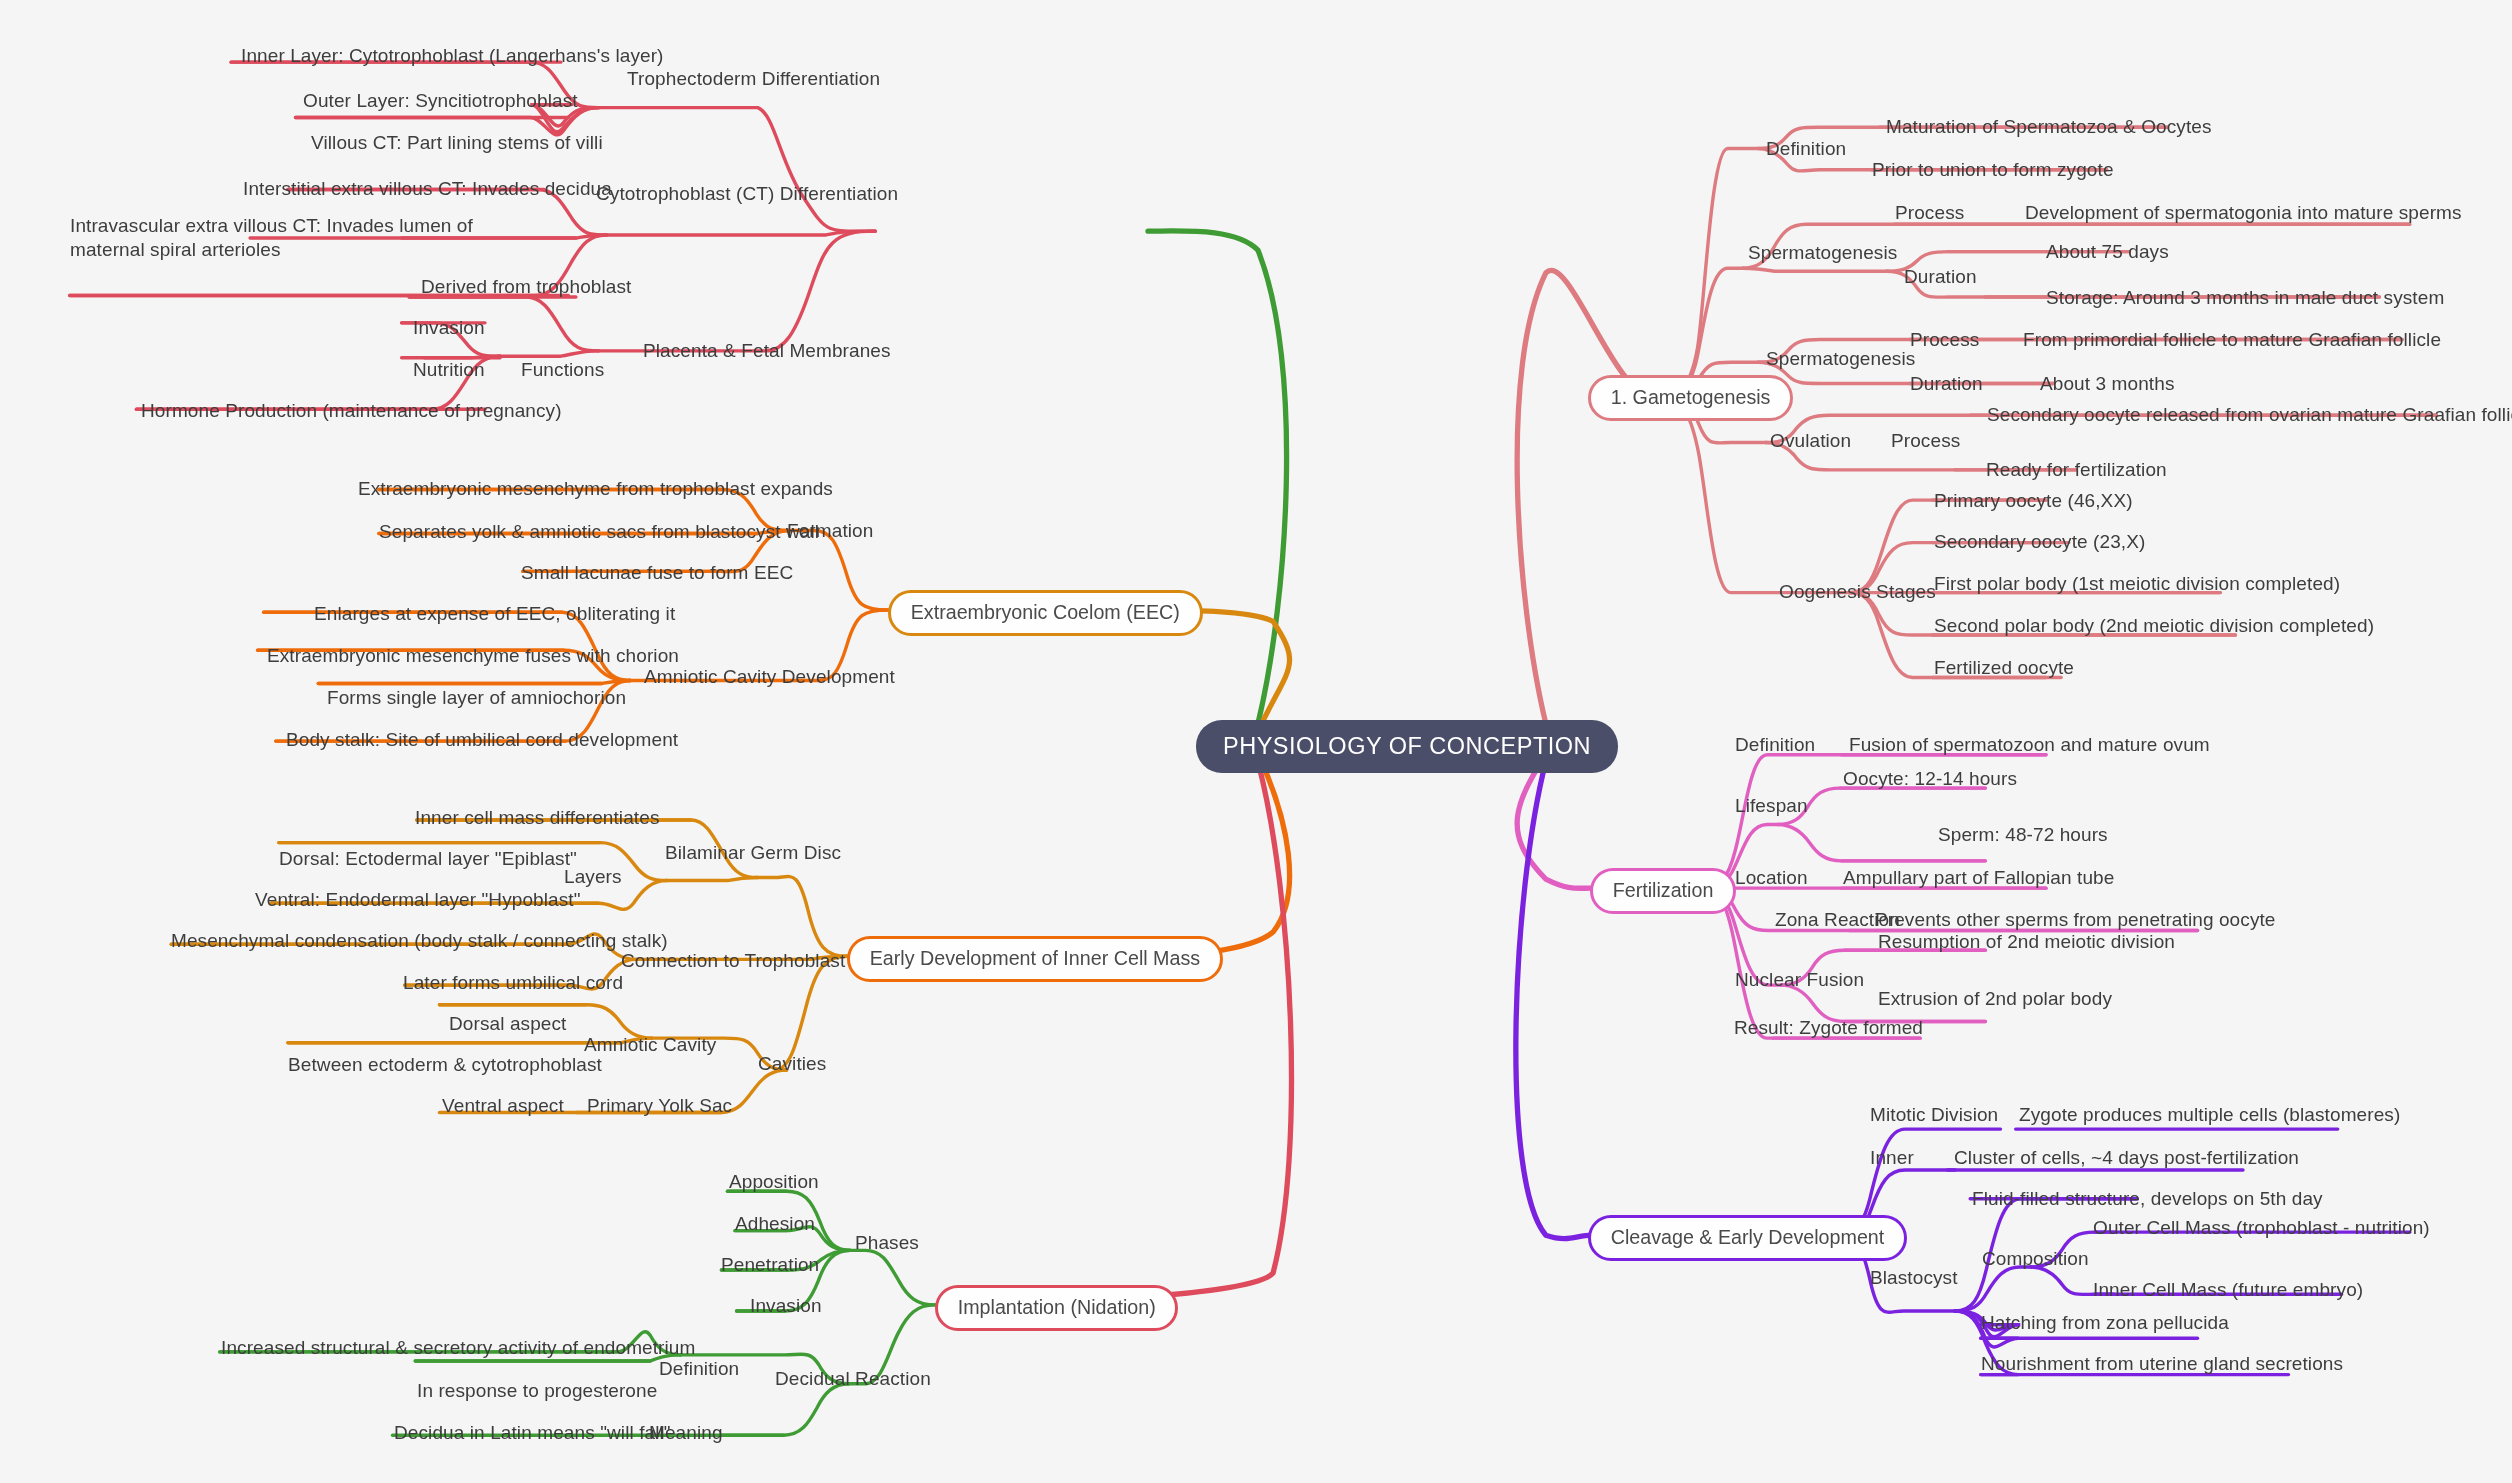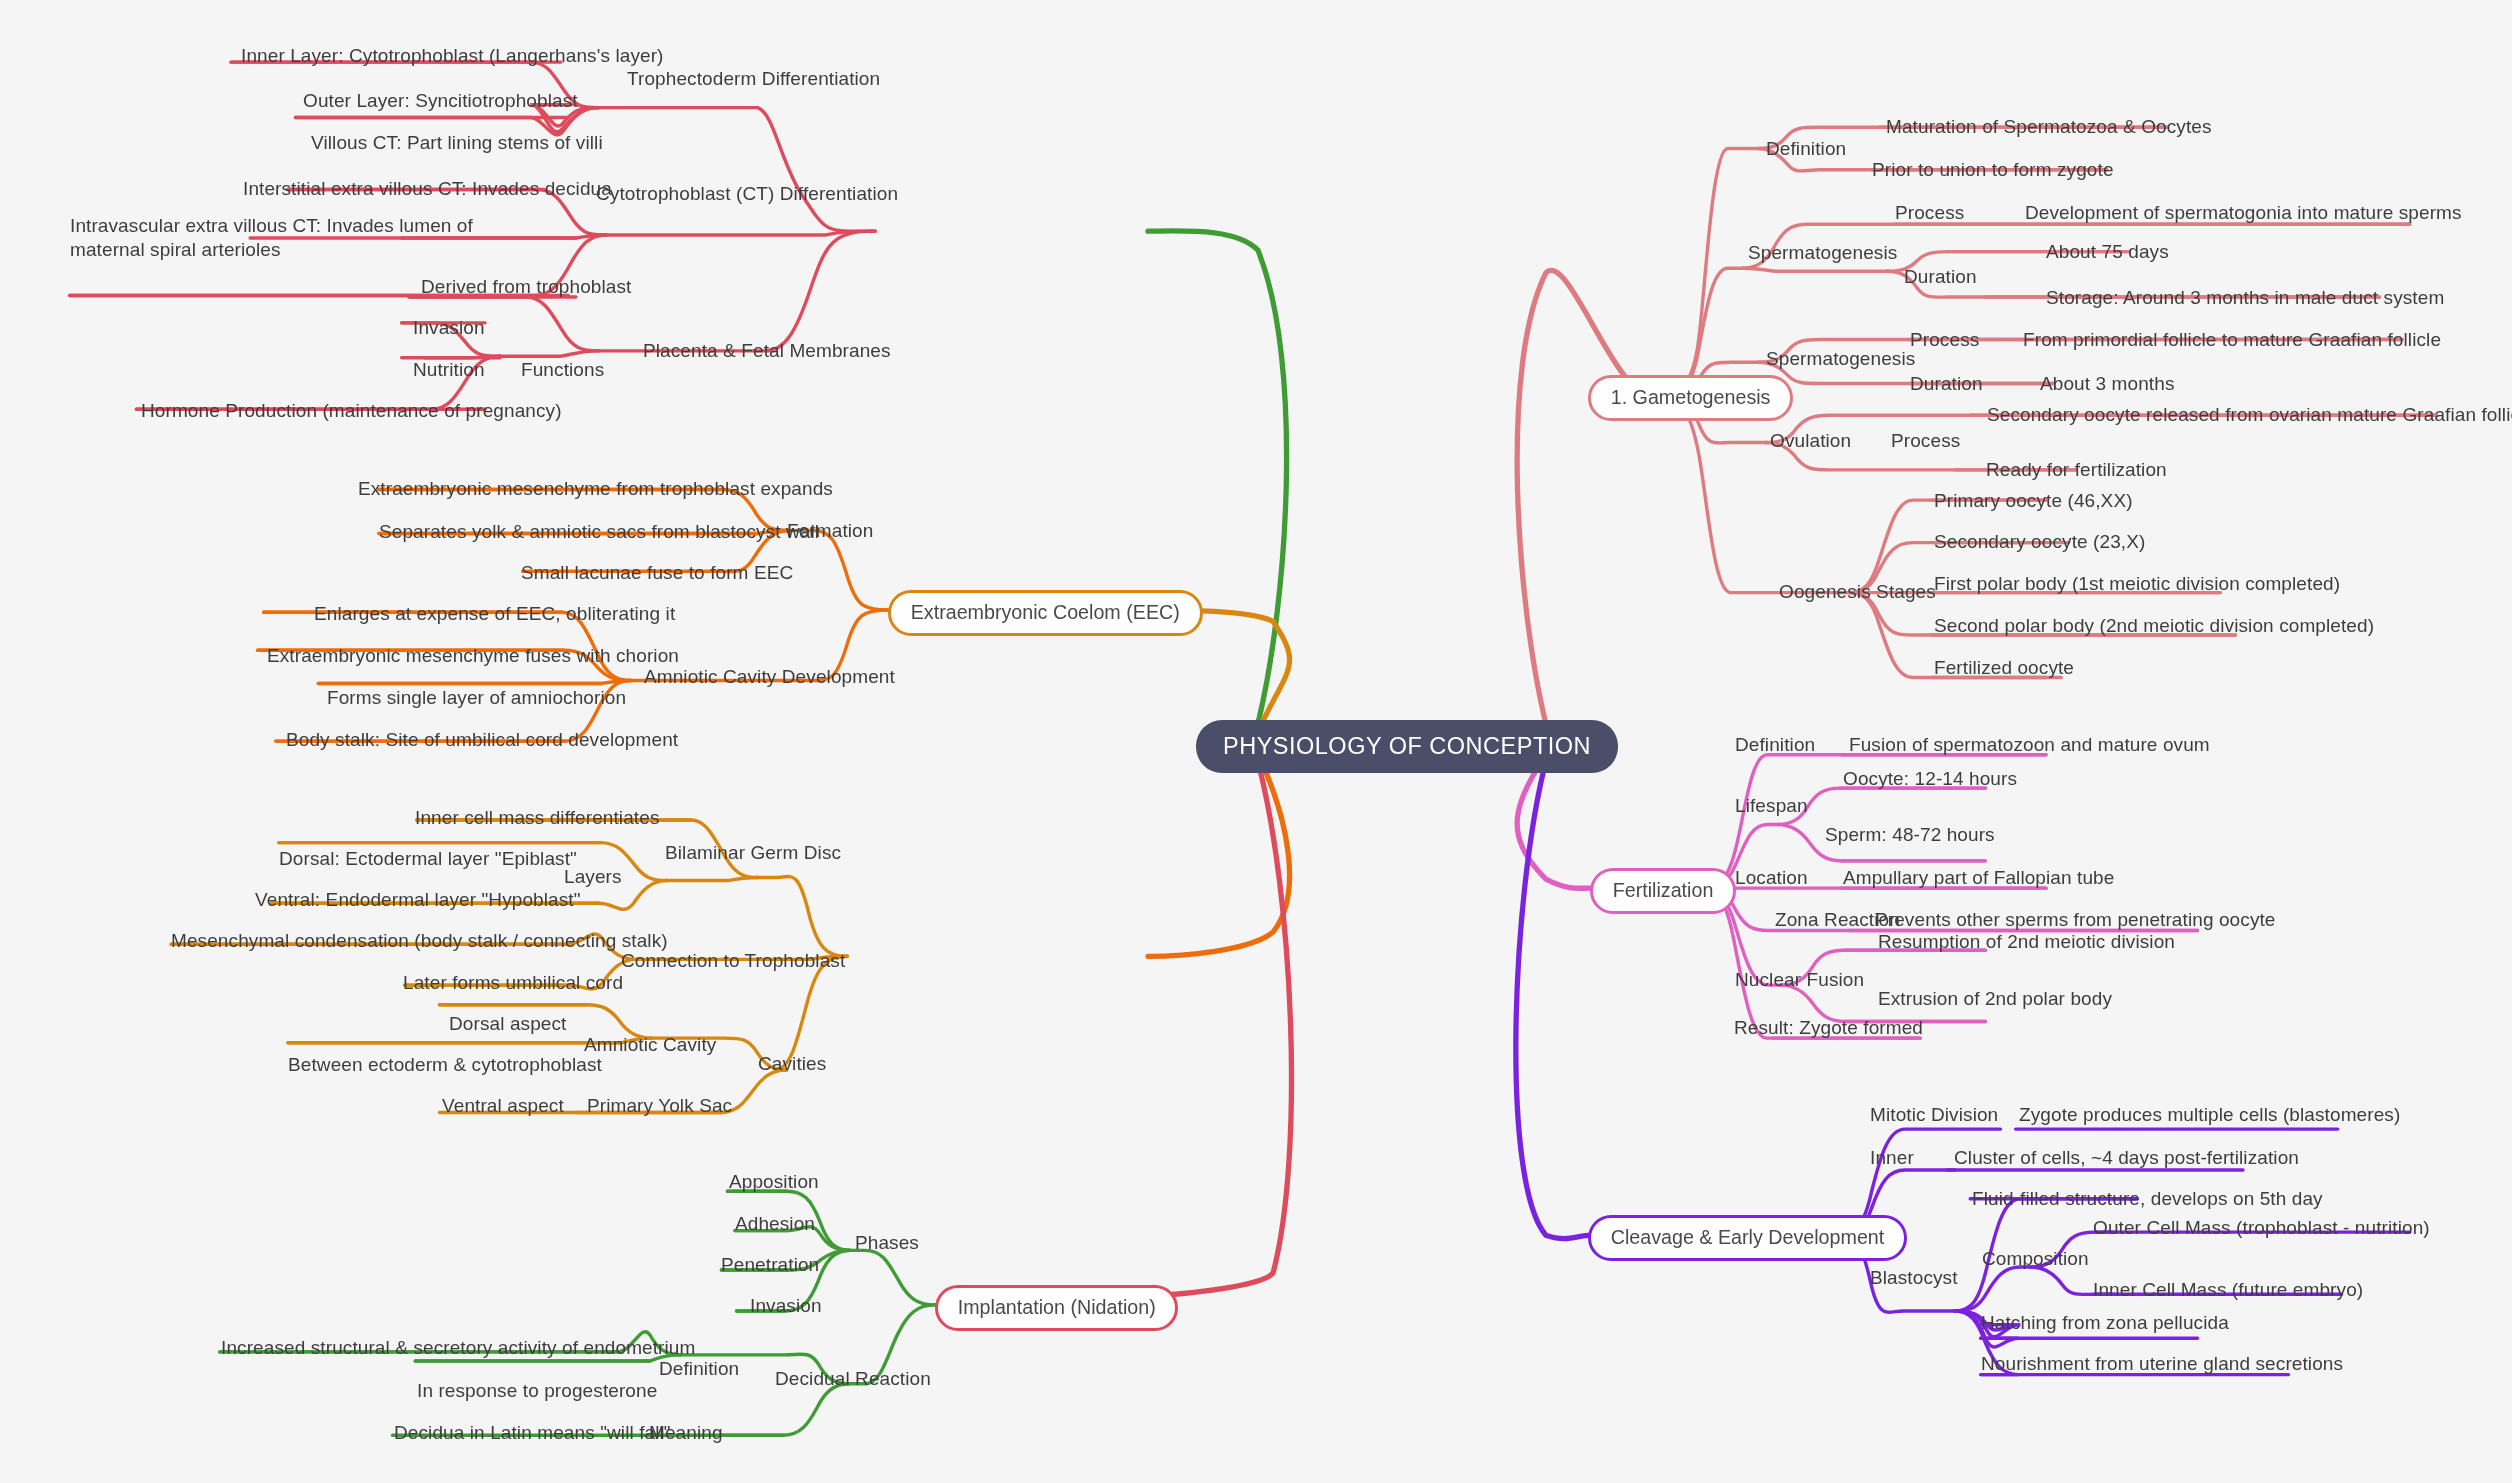--- a/index.html
+++ b/index.html
@@ -276,20 +276,21 @@
       <path d="M2614 1814 L3020 1814"></path>
     </g>
   </g>
 </svg>
 
 <div id="central" style="left:1196px;top:720px;">PHYSIOLOGY OF CONCEPTION</div>
 
 
 <div class="node" style="left:888px;top:590px;border-color:#d9880f;">Extraembryonic Coelom (EEC)</div>
 
+<div class="node" style="left:847px;top:936px;border-color:#ee6c0a;">Early Development of Inner Cell Mass</div>
 
 <div class="node" style="left:935px;top:1285px;border-color:#dd4b5c;">Implantation (Nidation)</div>
 
 <div class="node" style="left:1588px;top:375px;border-color:#dd7b81;">1. Gametogenesis</div>
 
 <div class="node" style="left:1590px;top:868px;border-color:#e05fc0;">Fertilization</div>
 
 <div class="node" style="left:1588px;top:1215px;border-color:#7a22e0;">Cleavage &amp; Early Development</div>
 
 <div class="lbl" style="left:241px;top:44px;">Inner Layer: Cytotrophoblast (Langerhans's layer)</div>
@@ -376,21 +377,21 @@
 <div class="lbl" style="left:1934px;top:530px;">Secondary oocyte (23,X)</div>
 <div class="lbl" style="left:1934px;top:572px;">First polar body (1st meiotic division completed)</div>
 <div class="lbl" style="left:1934px;top:614px;">Second polar body (2nd meiotic division completed)</div>
 <div class="lbl" style="left:1934px;top:656px;">Fertilized oocyte</div>
 
 <div class="lbl" style="left:1735px;top:733px;">Definition</div>
 <div class="lbl" style="left:1849px;top:733px;">Fusion of spermatozoon and mature ovum</div>
 
 <div class="lbl" style="left:1735px;top:794px;">Lifespan</div>
 <div class="lbl" style="left:1843px;top:767px;">Oocyte: 12-14 hours</div>
-<div class="lbl" style="left:1825px;top:823px;">Sperm: 48-72 hours</div>
+<div class="lbl" style="left:1938px;top:823px;">Sperm: 48-72 hours</div>
 
 <div class="lbl" style="left:1735px;top:866px;">Location</div>
 <div class="lbl" style="left:1843px;top:866px;">Ampullary part of Fallopian tube</div>
 
 <div class="lbl" style="left:1735px;top:908px;padding-left:40px;">Zona Reaction</div>
 <div class="lbl" style="left:1875px;top:908px;">Prevents other sperms from penetrating oocyte</div>
 
 <div class="lbl" style="left:1735px;top:968px;">Nuclear Fusion</div>
 <div class="lbl" style="left:1878px;top:930px;">Resumption of 2nd meiotic division</div>
 <div class="lbl" style="left:1878px;top:987px;">Extrusion of 2nd polar body</div>

